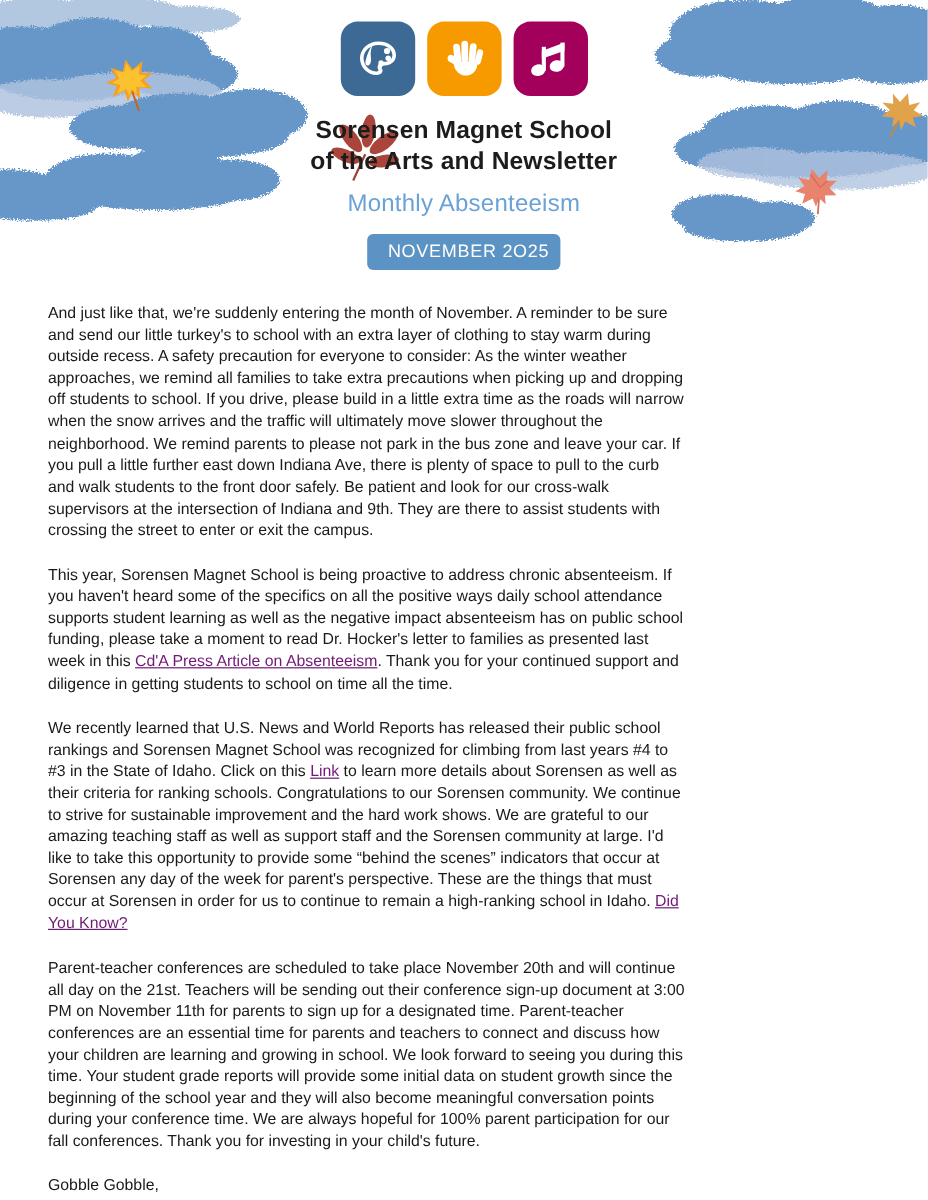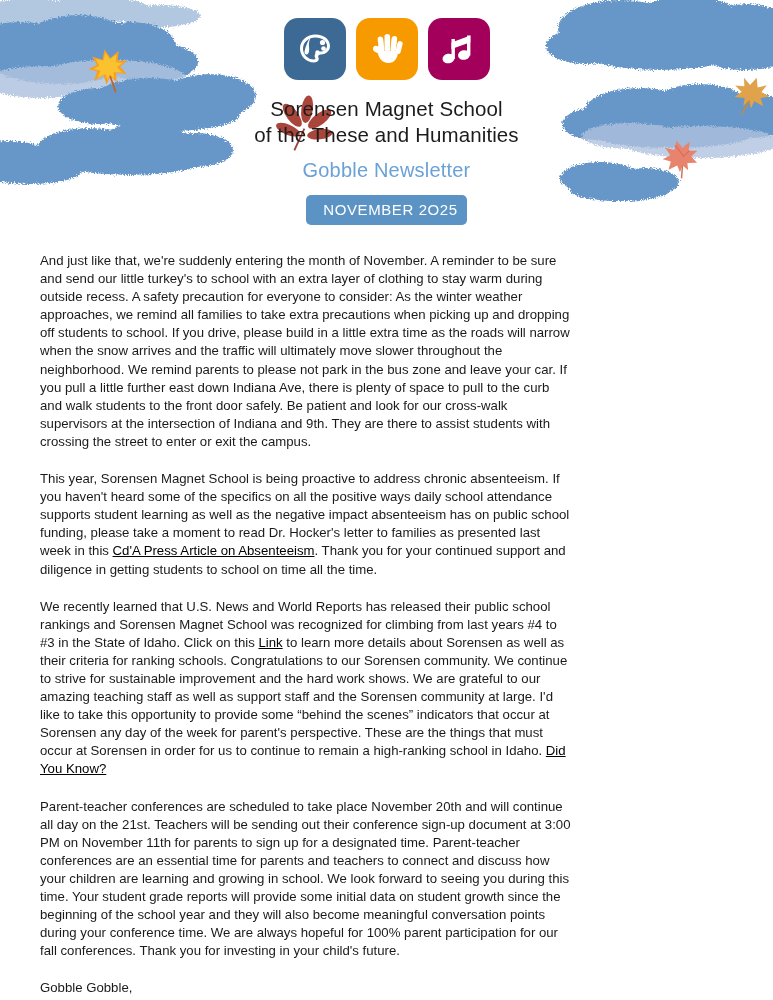--- a/index.html
+++ b/index.html
@@ -58,21 +58,21 @@
     top: 96px;
     left: 0;
     width: 773px;
     text-align: center;
     z-index: 5;
   }
   .school-name {
     font-size: 20.5px;
     line-height: 26px;
     color: #1c1c1c;
-    font-weight: 400;
+    font-weight: 700;
     letter-spacing: 0.1px;
   }
   .newsletter-sub {
     margin-top: 11px;
     font-size: 20px;
     color: #6aa2d6;
     letter-spacing: 0.2px;
   }
   .month-badge-wrap {
     margin-top: 13px;
@@ -102,21 +102,21 @@
   p.para {
     margin: 0 0 19px 0;
     font-size: 13.2px;
     line-height: 18.1px;
     color: #1a1a1a;
     text-align: left;
   }
   p.para:last-child { margin-bottom: 17px; }
   .sig { white-space: pre-line; }
   a.doc-link {
-    color: #000000;
+    color: #701a75;
     text-decoration: underline;
     cursor: pointer;
   }
 </style>
 </head>
 <body>
 
 <div class="header-band">
 
   <svg class="clouds-svg" viewBox="0 0 773 245">
@@ -268,22 +268,22 @@
           <path d="M12.5,13.5 L31.4,6.5 L31.4,13.2 L12.5,20 Z"></path>
           <ellipse cx="9.5" cy="29.5" rx="6" ry="4.8" transform="rotate(-12 9.5 29.5)"></ellipse>
           <ellipse cx="25" cy="26" rx="6" ry="4.8" transform="rotate(-12 25 26)"></ellipse>
         </g>
       </svg>
     </div>
   </div>
 
   <div class="title-block">
     <div class="school-name">Sorensen Magnet School</div>
-    <div class="school-name">of the These and Humanities</div>
-    <div class="newsletter-sub">Gobble Newsletter</div>
+    <div class="school-name">of the Arts and Newsletter</div>
+    <div class="newsletter-sub">Monthly Absenteeism</div>
     <div class="month-badge-wrap">
       <span class="month-badge">NOVEMBER 2O25</span>
     </div>
   </div>
 </div>
 
 <div class="body-wrap">
 
   <p class="para">And just like that, we're suddenly entering the month of November. A reminder to be sure and send our little turkey's to school with an extra layer of clothing to stay warm during outside recess. A safety precaution for everyone to consider: As the winter weather approaches, we remind all families to take extra precautions when picking up and dropping off students to school. If you drive, please build in a little extra time as the roads will narrow when the snow arrives and the traffic will ultimately move slower throughout the neighborhood. We remind parents to please not park in the bus zone and leave your car. If you pull a little further east down Indiana Ave, there is plenty of space to pull to the curb and walk students to the front door safely. Be patient and look for our cross-walk supervisors at the intersection of Indiana and 9th. They are there to assist students with crossing the street to enter or exit the campus.</p>
 

